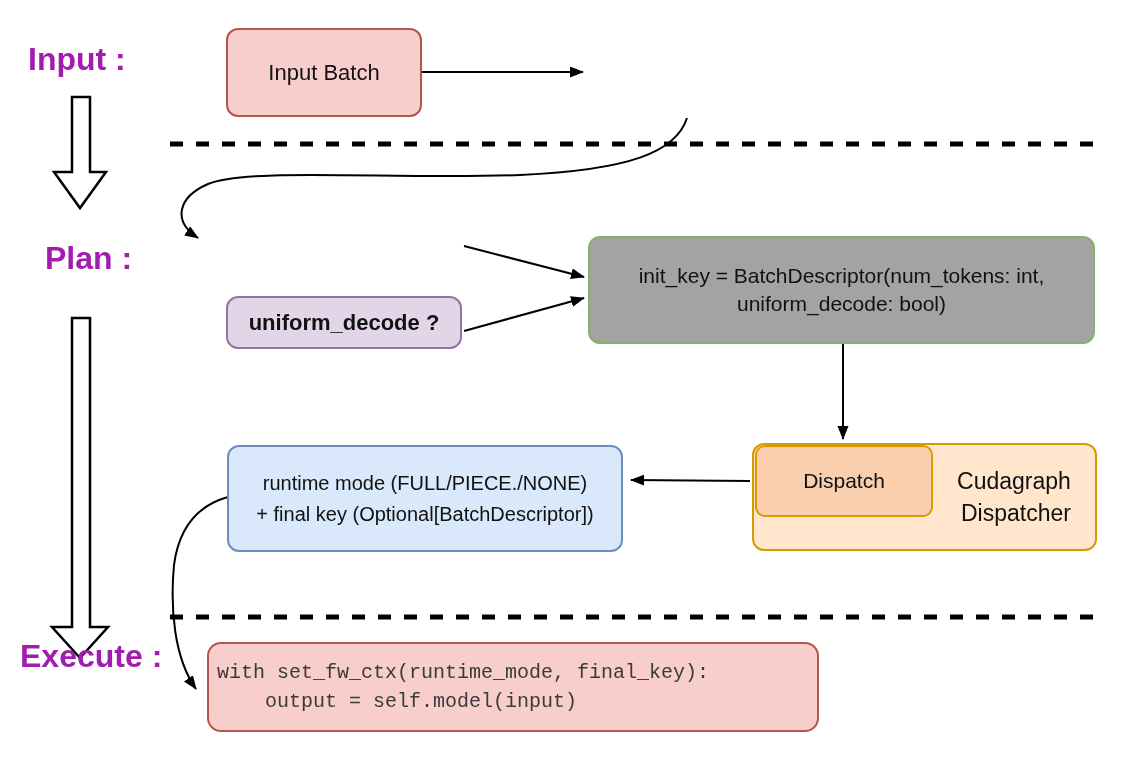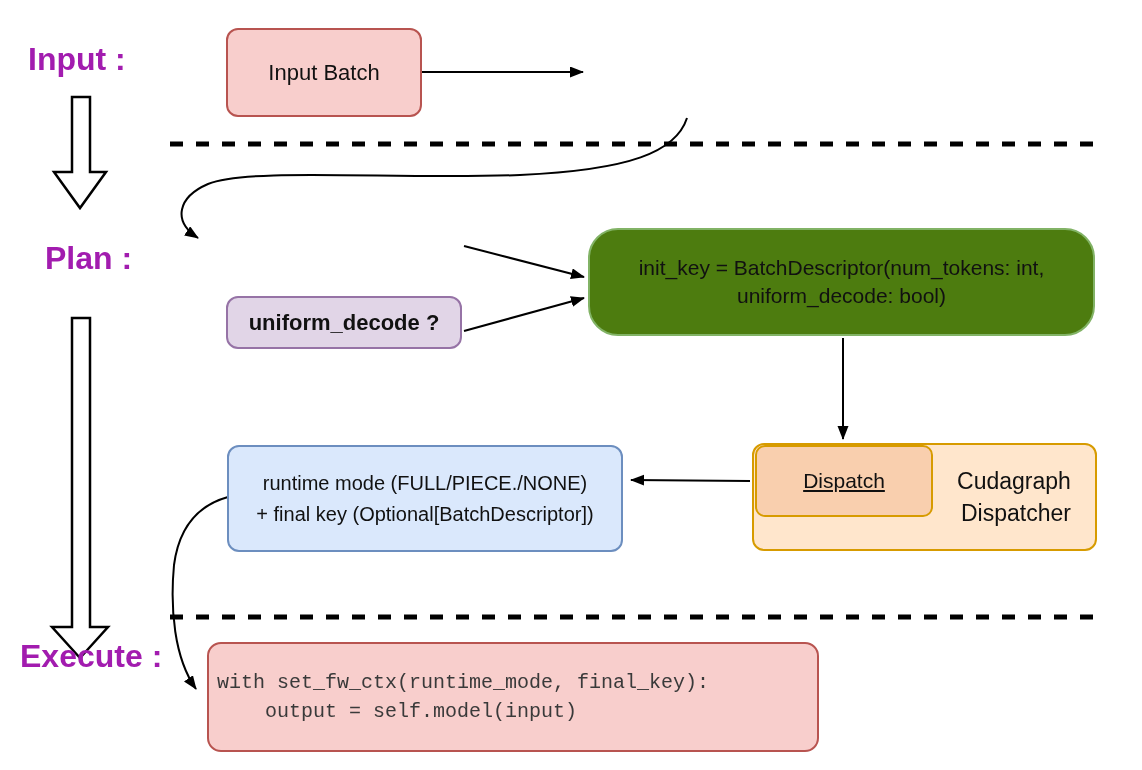--- a/index.html
+++ b/index.html
@@ -26,31 +26,31 @@
     font-weight:bold;
     font-size:32px;
     color:#a21caf;
     white-space:nowrap;
   }
   
   .n-input-batch{left:226px;top:28px;width:196px;height:89px;background:#f8cecc;border-color:#b85450;font-size:22px;}
   .n-preprocess{left:587px;top:28px;width:201px;height:89px;background:#fff2cc;border-color:#d6b656;font-size:22px;}
   .n-cg-padding{left:226px;top:208px;width:236px;height:70px;background:#e1d5e7;border-color:#9673a6;font-size:22px;}
   .n-uniform-decode{left:226px;top:296px;width:236px;height:53px;background:#e1d5e7;border-color:#9673a6;font-size:22px;font-weight:bold;}
-  .n-init-key{left:588px;top:228px;width:507px;height:108px;background:#4d7c0f;border-color:#82b366;font-size:21px;border-radius:30px;}
+  .n-init-key{left:588px;top:236px;width:507px;height:108px;background:#a3a3a3;border-color:#82b366;font-size:21px;}
   .n-cudagraph{left:752px;top:443px;width:345px;height:108px;background:#ffe6cc;border-color:#d79b00;}
-  .n-dispatch{left:755px;top:445px;width:178px;height:72px;background:#f9cfae;border-color:#d79b00;font-size:21px;border-radius:10px;text-decoration:underline;}
+  .n-dispatch{left:755px;top:445px;width:178px;height:72px;background:#f9cfae;border-color:#d79b00;font-size:21px;border-radius:10px;}
   .n-cudagraph-label{
     position:absolute;left:933px;top:443px;width:162px;height:108px;
     display:flex;align-items:center;justify-content:center;text-align:right;
     font-size:23px;line-height:1.4;
   }
   .n-runtime{left:227px;top:445px;width:396px;height:107px;background:#dae8fc;border-color:#6c8ebf;font-size:20px;line-height:1.55;}
   .n-execute-code{
-    left:207px;top:642px;width:612px;height:110px;
+    left:207px;top:642px;width:612px;height:90px;
     background:#f8cecc;border-color:#b85450;border-radius:14px;
     justify-content:flex-start;align-items:center;
     font-family:"Liberation Mono","DejaVu Sans Mono",monospace;
     font-size:20px;color:#3a3a3a;text-align:left;line-height:1.45;
     padding-left:8px;
   }
   .code{white-space:pre;}
   svg.overlay{position:absolute;left:0;top:0;width:1142px;height:770px;}
 </style>
 </head>

